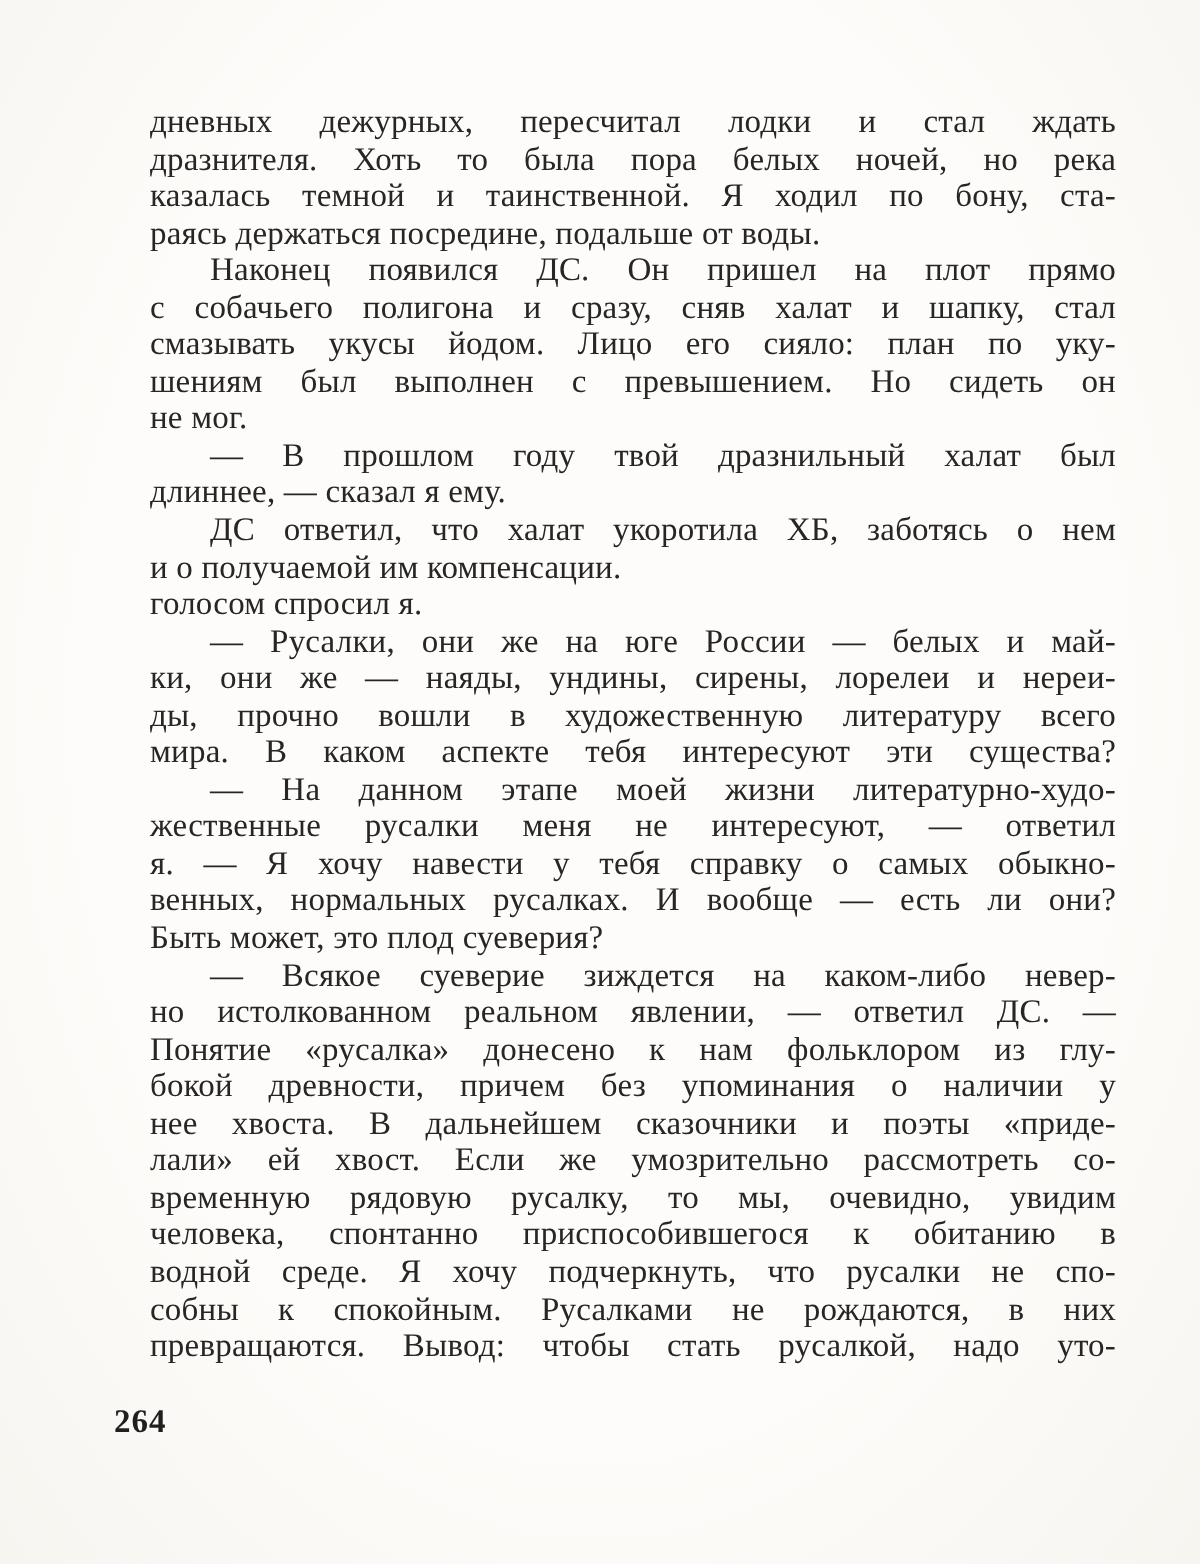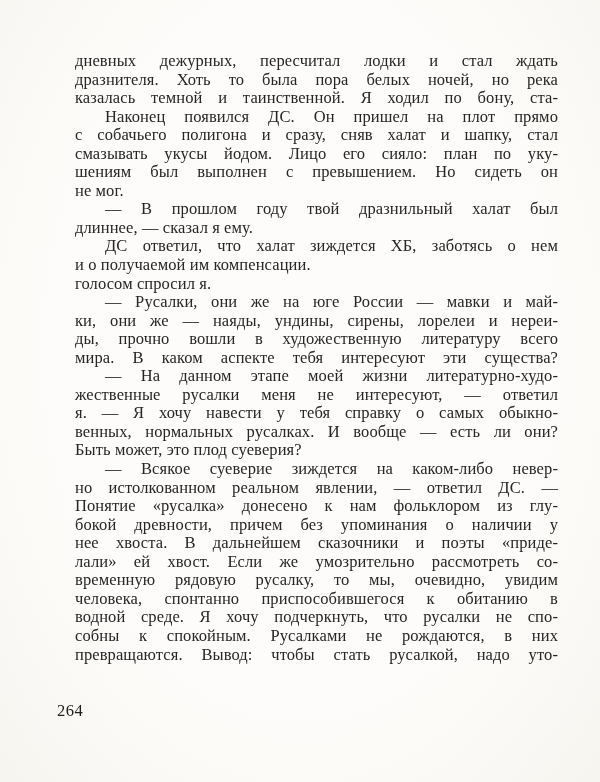--- a/index.html
+++ b/index.html
@@ -41,44 +41,45 @@
   }
   .ind {
     padding-left: 30px;
   }
   .page-number {
     position: absolute;
     left: 57px;
     top: 701px;
     font-size: 16.5px;
     line-height: 20px;
-    font-weight: 400;
+    font-weight: 700;
     letter-spacing: 0.5px;
     color: #1f1f1f;
   }
 </style>
 </head>
 <body>
 
 <div class="book-page">
   <div class="page-text">
     <div class="ln jst">дневных дежурных, пересчитал лодки и стал ждать</div>
     <div class="ln jst">дразнителя. Хоть то была пора белых ночей, но река</div>
     <div class="ln jst">казалась темной и таинственной. Я ходил по бону, ста-</div>
+    <div class="ln endl">раясь держаться посредине, подальше от воды.</div>
     <div class="ln ind jst">Наконец появился ДС. Он пришел на плот прямо</div>
     <div class="ln jst">с собачьего полигона и сразу, сняв халат и шапку, стал</div>
     <div class="ln jst">смазывать укусы йодом. Лицо его сияло: план по уку-</div>
     <div class="ln jst">шениям был выполнен с превышением. Но сидеть он</div>
     <div class="ln endl">не мог.</div>
     <div class="ln ind jst">— В прошлом году твой дразнильный халат был</div>
     <div class="ln endl">длиннее, — сказал я ему.</div>
-    <div class="ln ind jst">ДС ответил, что халат зиждется ХБ, заботясь о нем</div>
+    <div class="ln ind jst">ДС ответил, что халат укоротила ХБ, заботясь о нем</div>
     <div class="ln endl">и о получаемой им компенсации.</div>
     <div class="ln endl">голосом спросил я.</div>
-    <div class="ln ind jst">— Русалки, они же на юге России — мавки и май-</div>
+    <div class="ln ind jst">— Русалки, они же на юге России — белых и май-</div>
     <div class="ln jst">ки, они же — наяды, ундины, сирены, лорелеи и нереи-</div>
     <div class="ln jst">ды, прочно вошли в художественную литературу всего</div>
     <div class="ln jst">мира. В каком аспекте тебя интересуют эти существа?</div>
     <div class="ln ind jst">— На данном этапе моей жизни литературно-худо-</div>
     <div class="ln jst">жественные русалки меня не интересуют, — ответил</div>
     <div class="ln jst">я. — Я хочу навести у тебя справку о самых обыкно-</div>
     <div class="ln jst">венных, нормальных русалках. И вообще — есть ли они?</div>
     <div class="ln endl">Быть может, это плод суеверия?</div>
     <div class="ln ind jst">— Всякое суеверие зиждется на каком-либо невер-</div>
     <div class="ln jst">но истолкованном реальном явлении, — ответил ДС. —</div>

